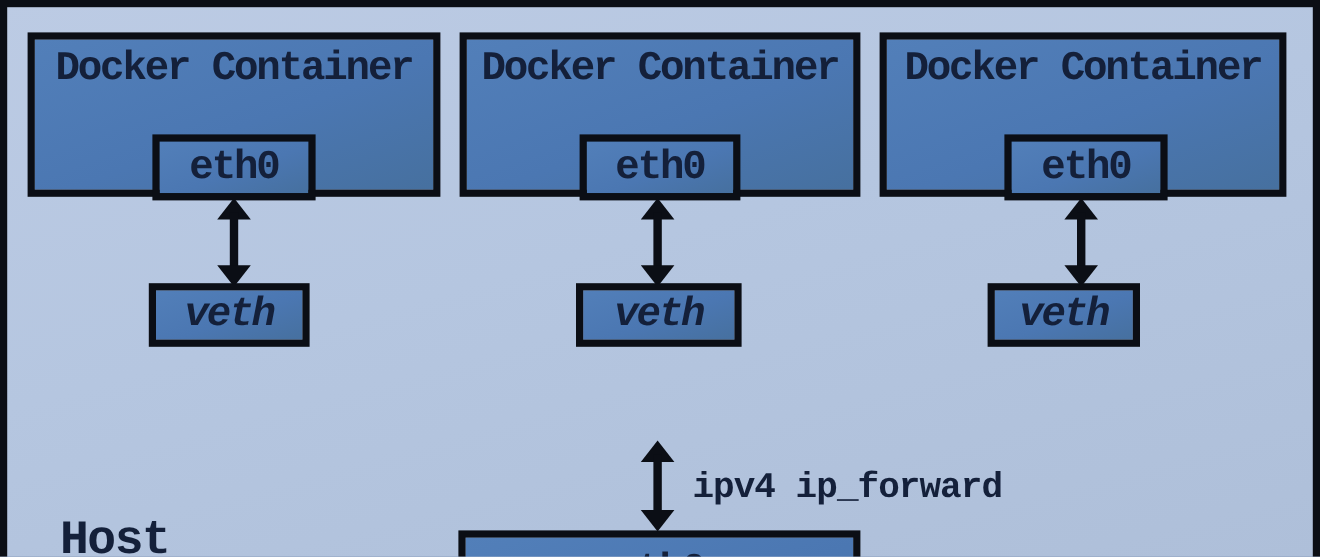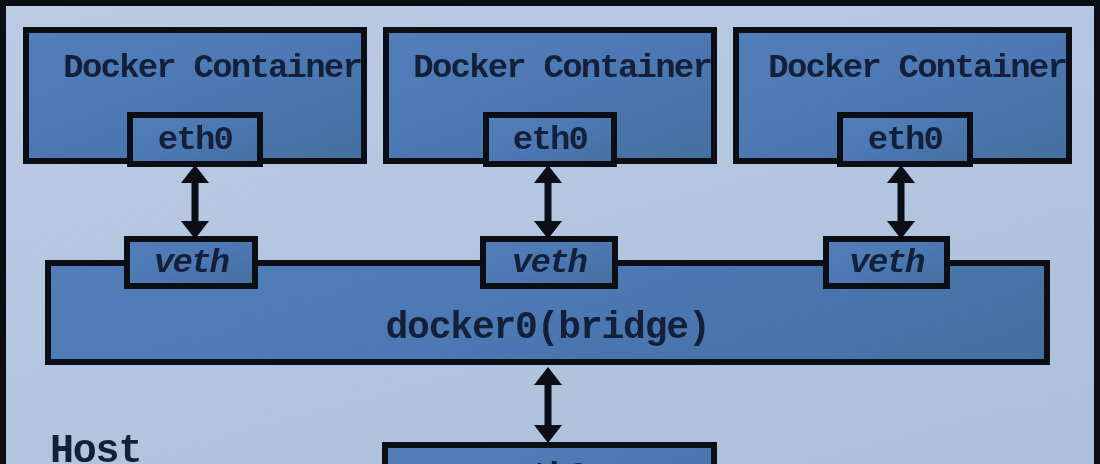--- a/index.html
+++ b/index.html
@@ -13,22 +13,22 @@
     position:absolute; left:0; top:0; width:1088px; height:620px;
     border:6px solid #0b0e15; background:transparent;
   }
   .box {
     position:absolute; box-sizing:border-box;
     background:linear-gradient(160deg,#527fb9 0%,#4b77b2 55%,#46709f 100%);
     border:6px solid #0b0e15;
   }
   .container-box { text-align:center; }
   .container-label {
-    display:block; margin-top:15px; font-size:34px; letter-spacing:-1.8px;
-    line-height:40px; white-space:nowrap;text-align:right;
+    display:block; margin-top:5px; font-size:34px; letter-spacing:-1.8px;
+    line-height:40px; white-space:nowrap;
   }
   .small-box {
     display:flex; align-items:center; justify-content:center;
     font-size:34px; letter-spacing:-1.8px; z-index:3;
   }
   .bridge-box {
     display:flex; align-items:center; justify-content:center;
     padding-top:30px; z-index:1;
   }
   .bridge-label { font-size:38px; letter-spacing:-1.2px; white-space:nowrap; }
@@ -100,39 +100,37 @@
     <div class="head-up"></div>
     <div class="shaft"></div>
     <div class="head-down"></div>
   </div>
   <div class="arrow-v" style="left:886px;top:165px;height:74px;">
     <div class="head-up"></div>
     <div class="shaft"></div>
     <div class="head-down"></div>
   </div>
 
-  <div class="box bridge-box" style="left:45px;top:260px;width:1005px;height:105px;">
-    <span class="bridge-label">docker0(bridge)</span>
-  </div>
 
   <div class="box small-box veth-box" style="left:124px;top:236px;width:134px;height:53px;">
     <span>veth</span>
   </div>
   <div class="box small-box veth-box" style="left:480px;top:236px;width:138px;height:53px;">
     <span>veth</span>
   </div>
   <div class="box small-box veth-box" style="left:823px;top:236px;width:127px;height:53px;">
     <span>veth</span>
   </div>
 
   <div class="arrow-v" style="left:533px;top:367px;height:76px;">
     <div class="head-up"></div>
     <div class="shaft"></div>
     <div class="head-down"></div>
   </div>
+  <div class="forward-label">ipv4 ip_forward</div>
 
   <div class="box bottom-box" style="left:382px;top:442px;width:335px;height:120px;">
     <span class="iface">eth0</span>
   </div>
 
   <div class="host-label">Host</div>
 
 </div>
 
 </body></html>

